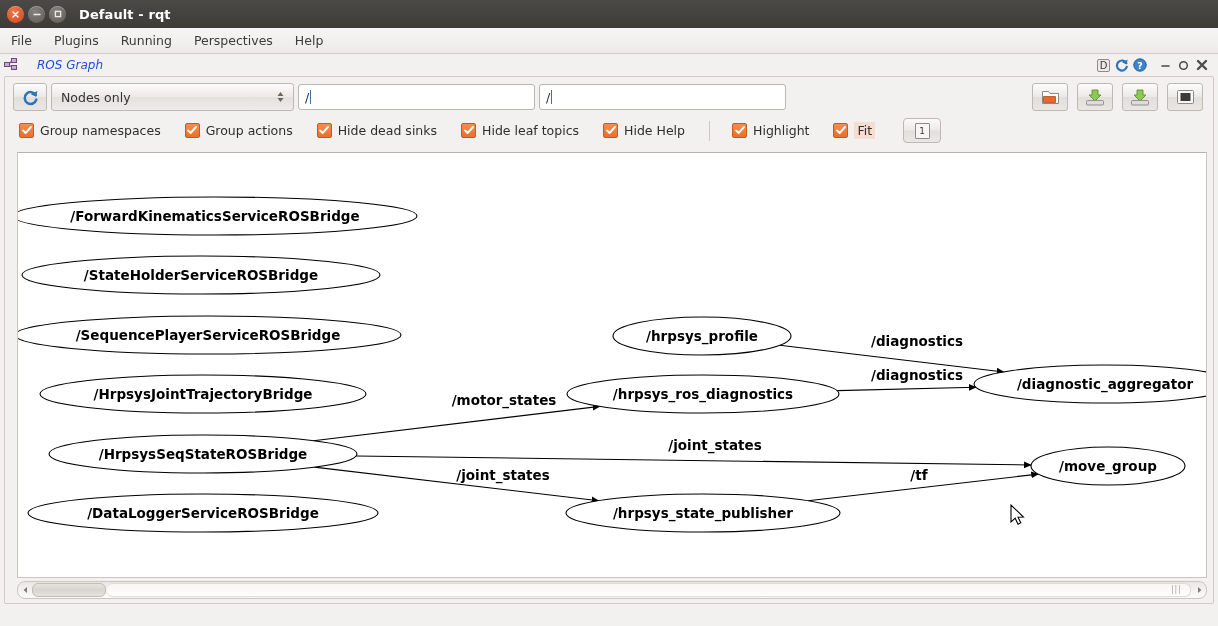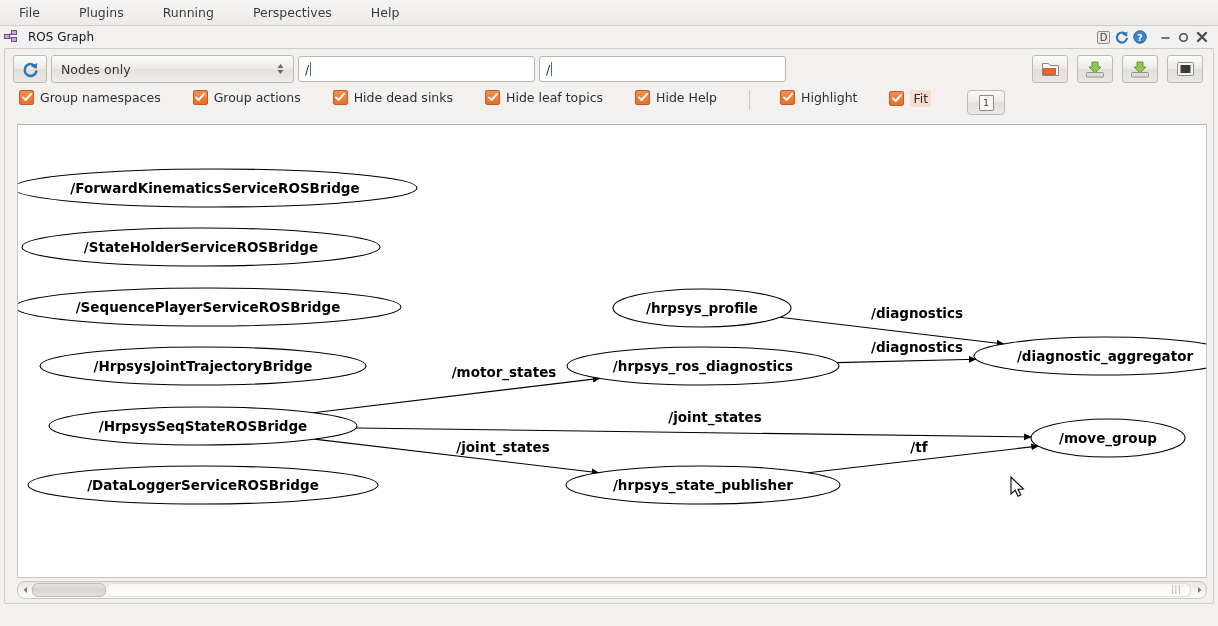--- a/index.html
+++ b/index.html
@@ -53,23 +53,21 @@
     letter-spacing: .1px;
   }
 
   
   .menubar {
     height: 25px;
     background: linear-gradient(to bottom, #f6f5f4 0%, #edebe9 100%);
     border-bottom: 1px solid #cfcbc7;
     display: flex;
     align-items: center;
-    padding-left: 8px;
-    flex: none;
-    gap: 17px;
+    flex: none;
   }
   .menuitem {
     font-size: 12.5px;
     color: #3b3b3b;
     padding: 3px 11px;
     border-radius: 2px;
     cursor: default;
   }
 
   
@@ -77,22 +75,23 @@
     height: 22px;
     display: flex;
     align-items: center;
     background: #f2f1f0;
     padding: 0 5px 0 4px;
     flex: none;
     position: relative;
   }
   .panel-title {
     font-size: 12px;
-    color: #0f172a;
-    margin-left: 10px;
+    color: #1d4ed8;
+    margin-left: 19px;
+    font-style: italic;
   }
   .panel-ctrls {
     margin-left: auto;
     display: flex;
     align-items: center;
     gap: 3px;
     padding-right: 4px;
   }
   .pc {
     width: 15px; height: 15px;
@@ -170,24 +169,24 @@
     width: 34px; height: 26px;
     border: 1px solid #bdb9b4;
     border-radius: 3px;
     background: linear-gradient(to bottom, #fcfcfb 0%, #eceae7 48%, #e1dedb 52%, #e9e7e4 100%);
     display: flex; align-items: center; justify-content: center;
   }
 
   
   .checkrow {
     display: flex;
-    align-items: flex-start;
+    align-items: center;
     padding: 7px 6px 7px 14px;
     flex: none;
-    gap: 16px;
+    gap: 8px;
   }
   .cbox {
     display: flex; align-items: center;
     margin-right: 16px;
     white-space: nowrap;
   }
   .cb {
     width: 13px; height: 13px;
     border-radius: 2px;
     background: linear-gradient(to bottom, #f58d50 0%, #e8702a 100%);
@@ -302,20 +301,40 @@
     fill: #000000;
   }
   .node-ell { fill: #ffffff; stroke: #000000; stroke-width: 1.1; }
   .edge-line { stroke: #000000; stroke-width: 1.1; fill: none; }
 </style>
 </head>
 <body>
 
 <div class="window">
 
+  <div class="titlebar">
+    <div class="wbtns">
+      <div class="wbtn close">
+        <svg width="7" height="7" viewBox="0 0 7 7">
+            <path d="M1 1 L6 6 M6 1 L1 6" stroke="#fff" stroke-width="1.4" stroke-linecap="round"></path>
+          </svg>
+      </div>
+      <div class="wbtn min">
+        <svg width="8" height="7" viewBox="0 0 8 7">
+            <path d="M1 3.5 L7 3.5" stroke="#efece8" stroke-width="1.4" stroke-linecap="round"></path>
+          </svg>
+      </div>
+      <div class="wbtn max">
+        <svg width="8" height="8" viewBox="0 0 8 8">
+            <rect x="1.4" y="1.4" width="5.2" height="5.2" fill="none" stroke="#efece8" stroke-width="1.3"></rect>
+          </svg>
+      </div>
+    </div>
+    <div class="wtitle">Default - rqt</div>
+  </div>
 
   <div class="menubar">
     <div class="menuitem">File</div>
     <div class="menuitem">Plugins</div>
     <div class="menuitem">Running</div>
     <div class="menuitem">Perspectives</div>
     <div class="menuitem">Help</div>
   </div>
 
   <div class="panelbar">

